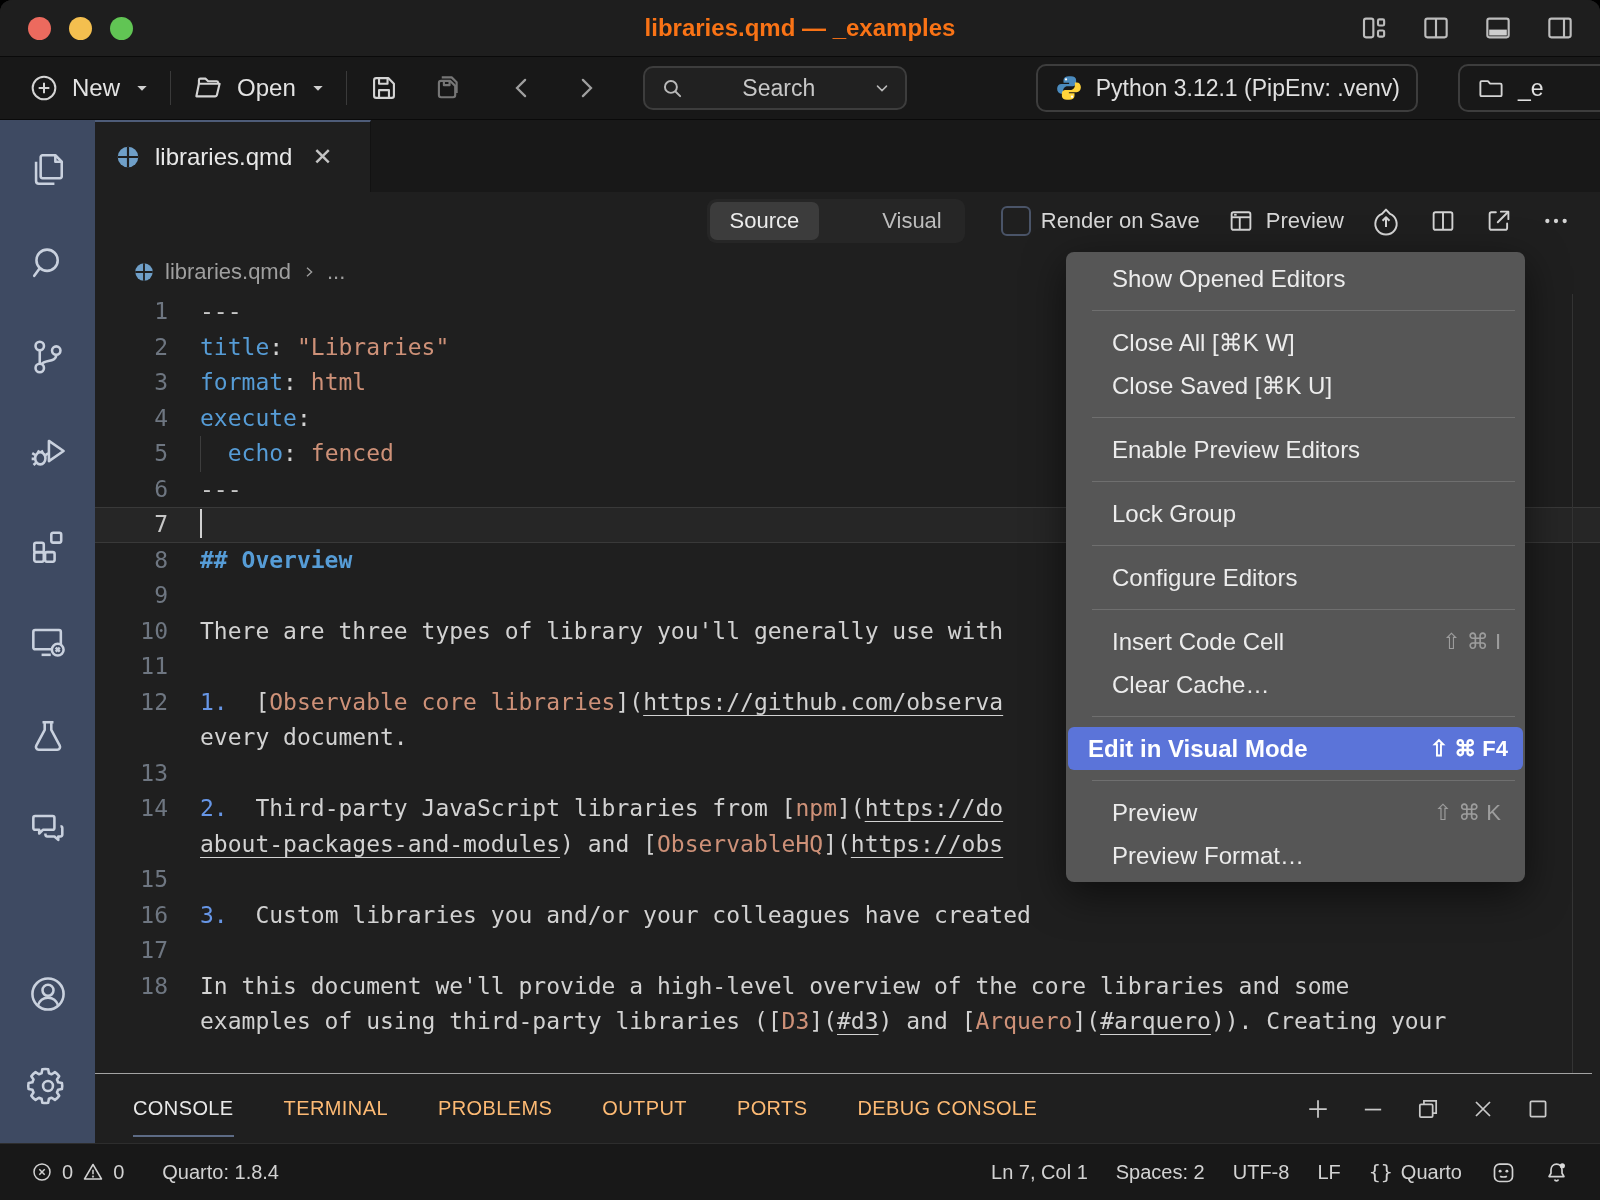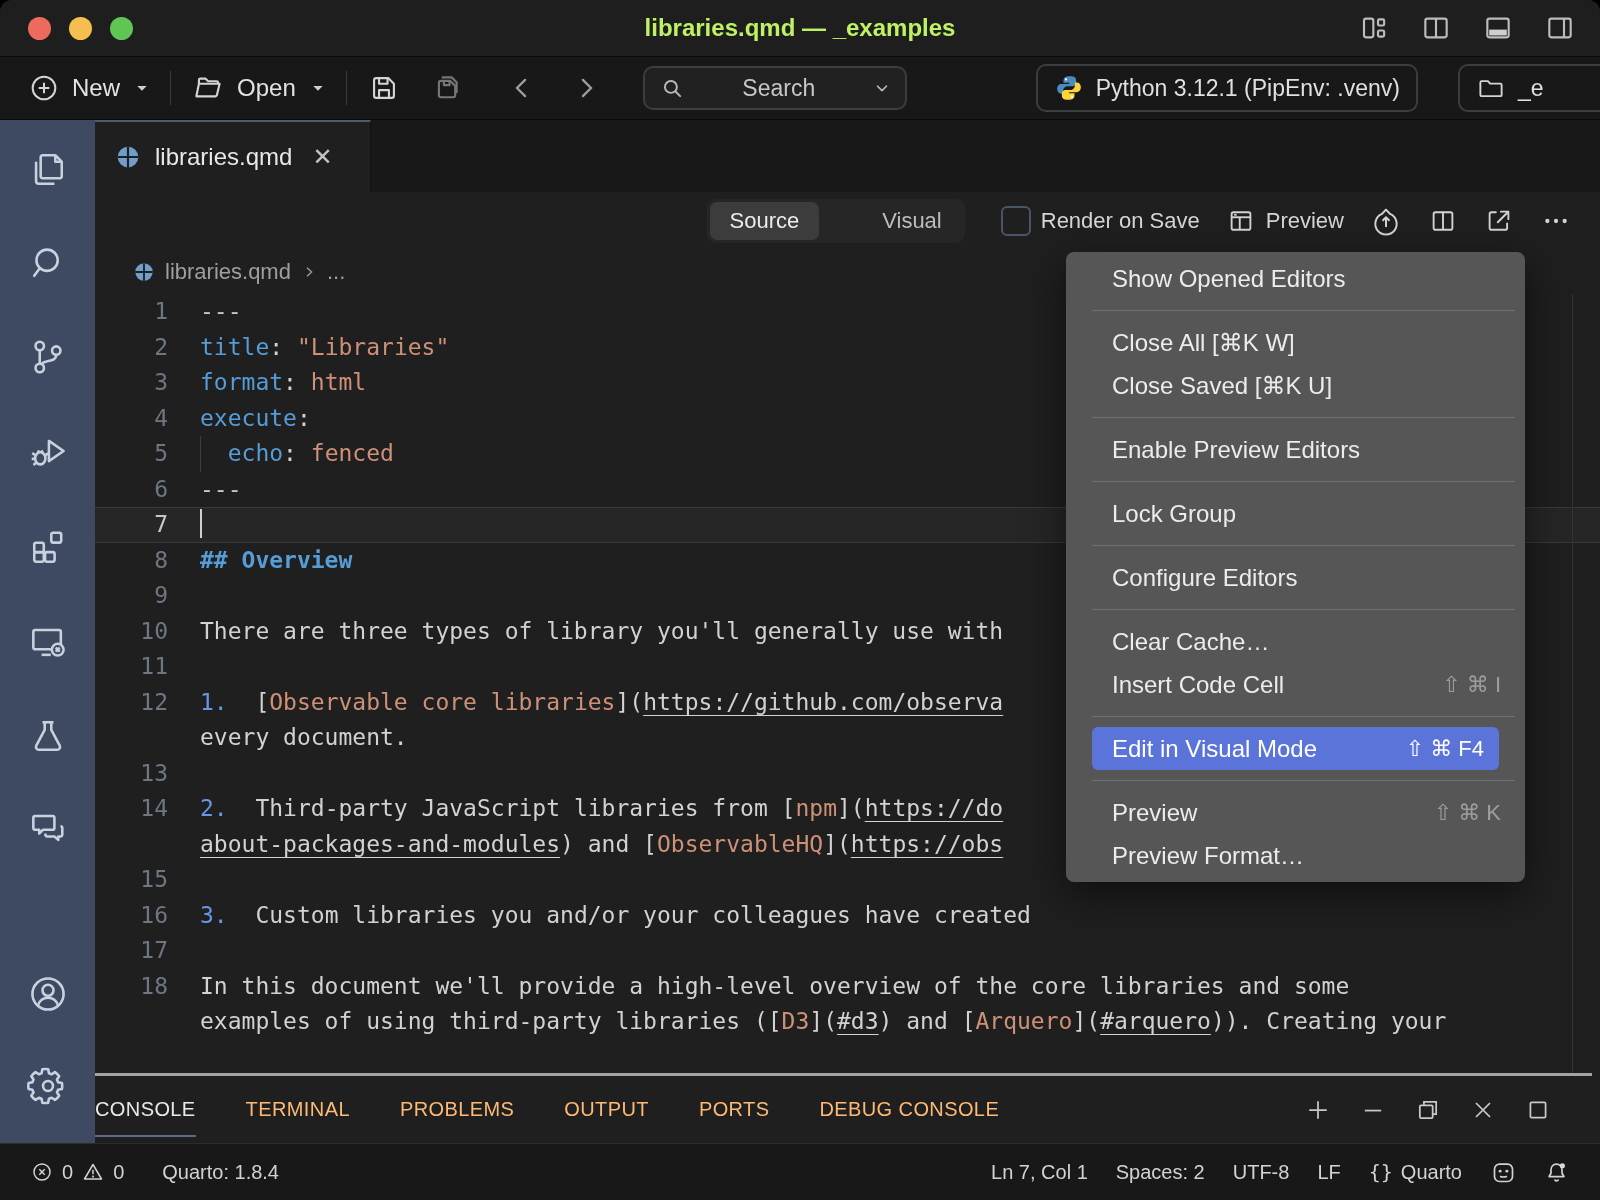--- a/index.html
+++ b/index.html
@@ -6,21 +6,21 @@
   .window{position:relative;width:1600px;height:1200px;background:#1f1f1f;overflow:hidden;
           border-radius:12px 12px 0 0;font-family:"Liberation Sans",sans-serif;color:#d4d4d4;}
   svg{display:block;}
 
   
   .titlebar{position:absolute;left:0;top:0;width:100%;height:56px;background:#1e1e1e;
             border-bottom:1px solid #0a0a0a;display:flex;align-items:center;}
   .traffic{display:flex;gap:18px;margin-left:28px;}
   .tl{width:23px;height:23px;border-radius:50%;}
   .tl.close{background:#ec6a5e}.tl.min{background:#f4bf4f}.tl.zoom{background:#61c554}
-  .win-title{position:absolute;left:0;right:0;text-align:center;font-size:24px;font-weight:600;color:#bef264;pointer-events:none;}
+  .win-title{position:absolute;left:0;right:0;text-align:center;font-size:24px;font-weight:600;color:#f97316;pointer-events:none;}
   .win-icons{position:absolute;right:22px;top:0;height:56px;display:flex;align-items:center;gap:26px;}
   .win-icons .wi{width:36px;height:36px;display:flex;align-items:center;justify-content:center;}
 
   
   .toolbar{position:absolute;left:0;top:57px;width:100%;height:63px;background:#181818;
            border-bottom:1px solid #0a0a0a;display:flex;align-items:center;padding:0 0 0 28px;box-sizing:border-box;}
   .tb-group{display:flex;align-items:center;gap:12px;}
   .tb-label{font-size:24px;color:#e3e3e3;}
   .caret{margin-left:2px}
   .tb-divider{width:1px;height:34px;background:#3a3a3a;margin:0 20px;}
@@ -67,42 +67,42 @@
   .code-row.current .gutter{color:#c7c7c7;}
   .code-text{margin-left:32px;white-space:pre;position:relative;}
   .indent-guide{position:absolute;left:0;top:0;bottom:0;width:1px;background:#3d3d3d;}
   .cursor{display:inline-block;width:2px;height:29px;background:#d0d0d0;vertical-align:-6px;}
   .tok-plain{color:#d2d2d2}.tok-meta{color:#c8c8c8}.tok-key{color:#569cd6}.tok-str{color:#ce9178}
   .tok-heading{color:#569cd6;font-weight:bold}.tok-listnum{color:#6796e6}.tok-linklabel{color:#ce9178}
   .tok-url{color:#d2d2d2;text-decoration:underline;text-underline-offset:5px;text-decoration-thickness:1px;}
   .scroll-divider{position:absolute;left:1477px;top:174px;height:779px;width:1px;background:#343434;}
 
   
-  .panelhead{position:absolute;left:0;top:953px;right:8px;height:70px;border-top:3px solid #a3a3a3;
-             display:flex;align-items:center;box-sizing:border-box;}
+  .panelhead{position:absolute;left:0;top:953px;right:8px;height:70px;border-top:1px solid #a3a3a3;
+             display:flex;align-items:center;padding-left:38px;box-sizing:border-box;}
   .ptab{position:relative;font-size:20px;letter-spacing:.4px;color:#fdba74;margin-right:50px;height:100%;
         display:flex;align-items:center;}
   .ptab.active{color:#e9e9e9;}
   .ptab.active::after{content:"";position:absolute;left:0;right:0;bottom:6px;height:2px;background:#5d6b85;}
   .panel-actions{margin-left:auto;display:flex;align-items:center;gap:27px;padding-right:40px;}
 
   
   .statusbar{position:absolute;left:0;bottom:0;width:100%;height:57px;background:#181818;border-top:1px solid #2d2d2d;
              display:flex;align-items:center;font-size:20px;color:#d2d2d2;padding:0 30px 0 30px;box-sizing:border-box;}
   .sb-item{display:flex;align-items:center;gap:8px;margin-right:28px;}
   .sb-right{margin-left:auto;display:flex;}
   .braces{font-family:"DejaVu Sans Mono",monospace;font-size:20px;}
 
   
   .ctx-menu{position:absolute;left:1066px;top:252px;width:459px;background:#565656;border-radius:8px;
             box-shadow:0 12px 40px rgba(0,0,0,.55);padding:5px 0;z-index:50;}
   .menu-item{height:43px;display:flex;align-items:center;justify-content:space-between;
              padding:0 24px 0 46px;font-size:24px;color:#ececec;}
   .menu-item .shortcut{font-size:22px;color:rgba(255,255,255,.42);}
-  .menu-item.highlighted{background:#5b74d9;border-radius:6px;margin:0 26px;padding:0 15px 0 20px;color:#fff;}
+  .menu-item.highlighted{background:#5b74d9;border-radius:6px;margin:0 2px;padding:0 15px 0 20px;color:#fff;font-weight:bold;}
   .menu-item.highlighted .shortcut{color:#fff;}
   .menu-sep{height:1px;background:#6f6f6f;margin:10px 10px 10px 26px;}
 </style>
 </head>
 <body>
 
 <div class="window">
 
   <div class="titlebar">
     <div class="traffic">
@@ -556,25 +556,25 @@
       <div class="menu-sep"></div>
       <div class="menu-item">
         <span>Lock Group</span>
       </div>
       <div class="menu-sep"></div>
       <div class="menu-item">
         <span>Configure Editors</span>
       </div>
       <div class="menu-sep"></div>
       <div class="menu-item">
-        <span>Clear Cache…</span>
-      </div>
-      <div class="menu-item">
         <span>Insert Code Cell</span>
         <span class="shortcut">⇧ ⌘ I</span>
+      </div>
+      <div class="menu-item">
+        <span>Clear Cache…</span>
       </div>
       <div class="menu-sep"></div>
       <div class="menu-item highlighted">
         <span>Edit in Visual Mode</span>
         <span class="shortcut">⇧ ⌘ F4</span>
       </div>
       <div class="menu-sep"></div>
       <div class="menu-item">
         <span>Preview</span>
         <span class="shortcut">⇧ ⌘ K</span>

